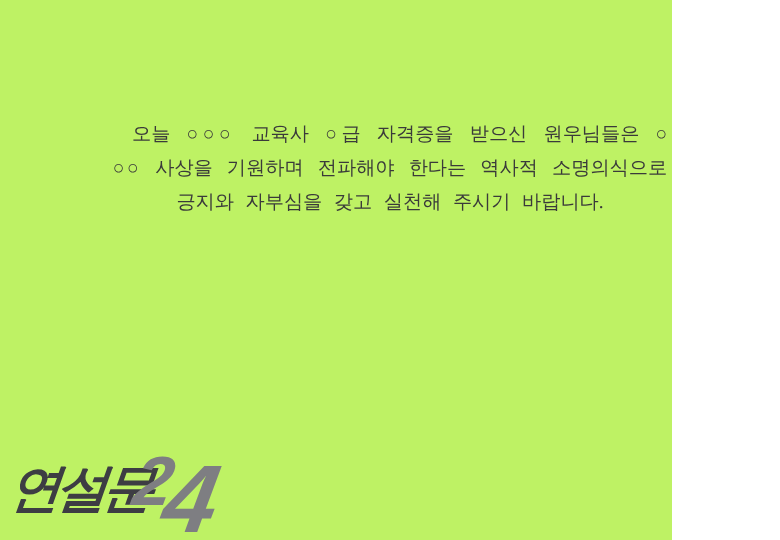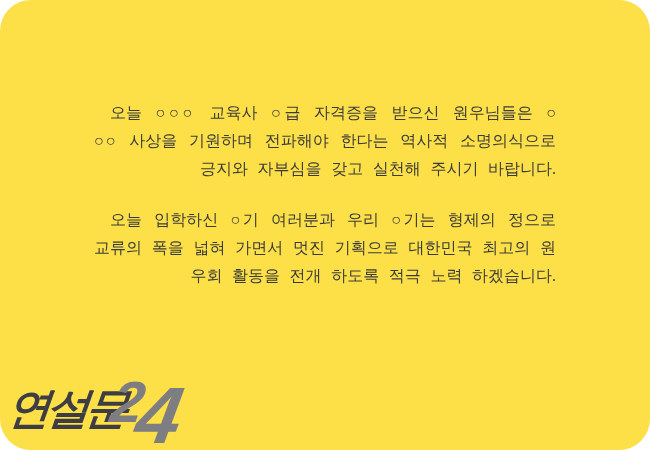--- a/index.html
+++ b/index.html
@@ -4,43 +4,42 @@
 <style>
   * { margin: 0; padding: 0; box-sizing: border-box; }
   html, body { width: 650px; height: 450px; }
   body {
     background: #ffffff;
     font-family: "Liberation Serif", serif;
     overflow: hidden;
   }
   .page {
     position: relative;
-    width: 650px;
+    width: 560px;
     height: 450px;
-    background: #fde047;
+    background: #bef264;
     overflow: hidden;
-    border-radius: 31px;
   }
   
   .doc {
     position: absolute;
     left: 94px;
     top: 99px;
     width: 462px;
     z-index: 2;
     color: #3a3a3a;
     font-size: 16px;
     line-height: 28px;
     word-spacing: 0.35em;
   }
   .para { margin-bottom: 23px; }
   .para:last-child { margin-bottom: 0; }
   .line {
     white-space: normal;
-    text-align: right;
+    text-align: center;
   }
   .line.just {
     text-align: justify;
     text-align-last: justify;
   }
   .line.indent { text-indent: 16px; }
   
   .logo {
     position: absolute;
     left: 0;
@@ -88,25 +87,20 @@
 <div class="page">
 
   <div class="doc">
 
     <div class="para">
       <div class="line just indent">오늘 ○○○ 교육사 ○급 자격증을 받으신 원우님들은 ○</div>
       <div class="line just">○○ 사상을 기원하며 전파해야 한다는 역사적 소명의식으로</div>
       <div class="line">긍지와 자부심을 갖고 실천해 주시기 바랍니다.</div>
     </div>
 
-    <div class="para">
-      <div class="line just indent">오늘 입학하신 ○기 여러분과 우리 ○기는 형제의 정으로</div>
-      <div class="line just">교류의 폭을 넓혀 가면서 멋진 기획으로 대한민국 최고의 원</div>
-      <div class="line">우회 활동을 전개 하도록 적극 노력 하겠습니다.</div>
-    </div>
 
 
 
   </div>
 
   <div class="logo">
     <span class="logo-kr">연설문</span>
     <span class="logo-2">2</span>
     <span class="logo-4">4</span>
   </div>

